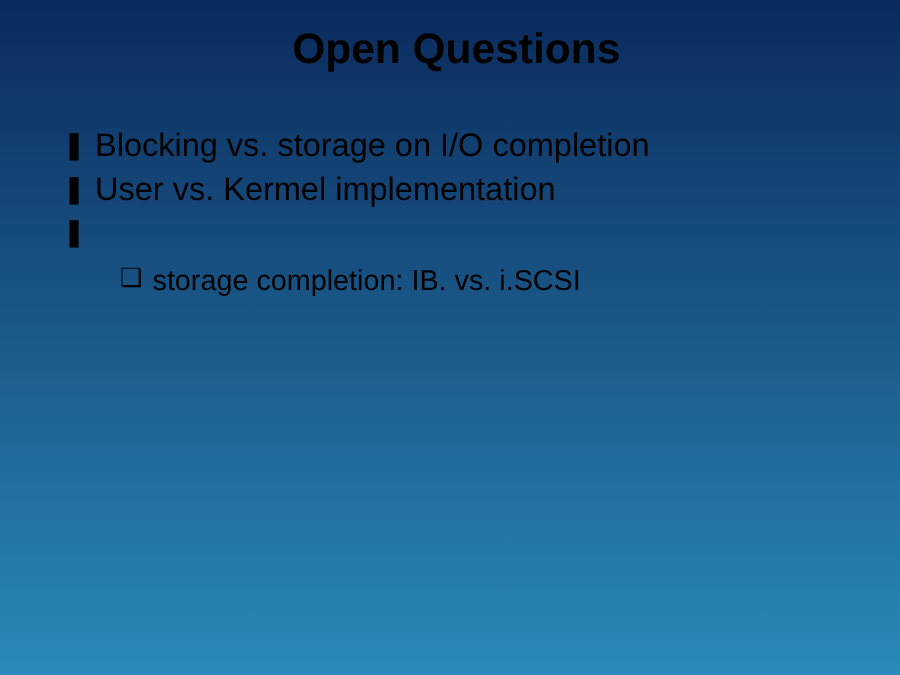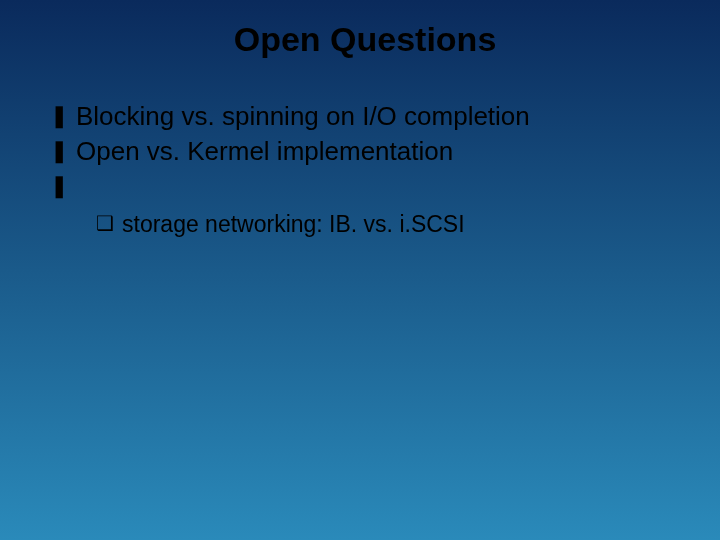--- a/index.html
+++ b/index.html
@@ -64,30 +64,30 @@
 </style>
 </head>
 <body>
 
 <div class="slide">
   <h1 class="title">Open Questions</h1>
 
   <ul class="bullet-list">
     <li class="bullet-item">
       <span class="bullet-glyph">❚</span>
-      <span>Blocking vs. spinning on I/O completion</span>
+      <span>Blocking vs. storage on I/O completion</span>
     </li>
     <li class="bullet-item">
       <span class="bullet-glyph">❚</span>
-      <span>Open vs. Kermel implementation</span>
+      <span>User vs. Kermel implementation</span>
     </li>
     <li class="bullet-item">
       <span class="bullet-glyph">❚</span>
     </li>
   </ul>
 
   <ul class="sub-list">
     <li class="sub-item">
       <span class="sub-glyph">❑</span>
-      <span>storage networking: IB. vs. i.SCSI</span>
+      <span>storage completion: IB. vs. i.SCSI</span>
     </li>
   </ul>
 </div>
 
 </body></html>

